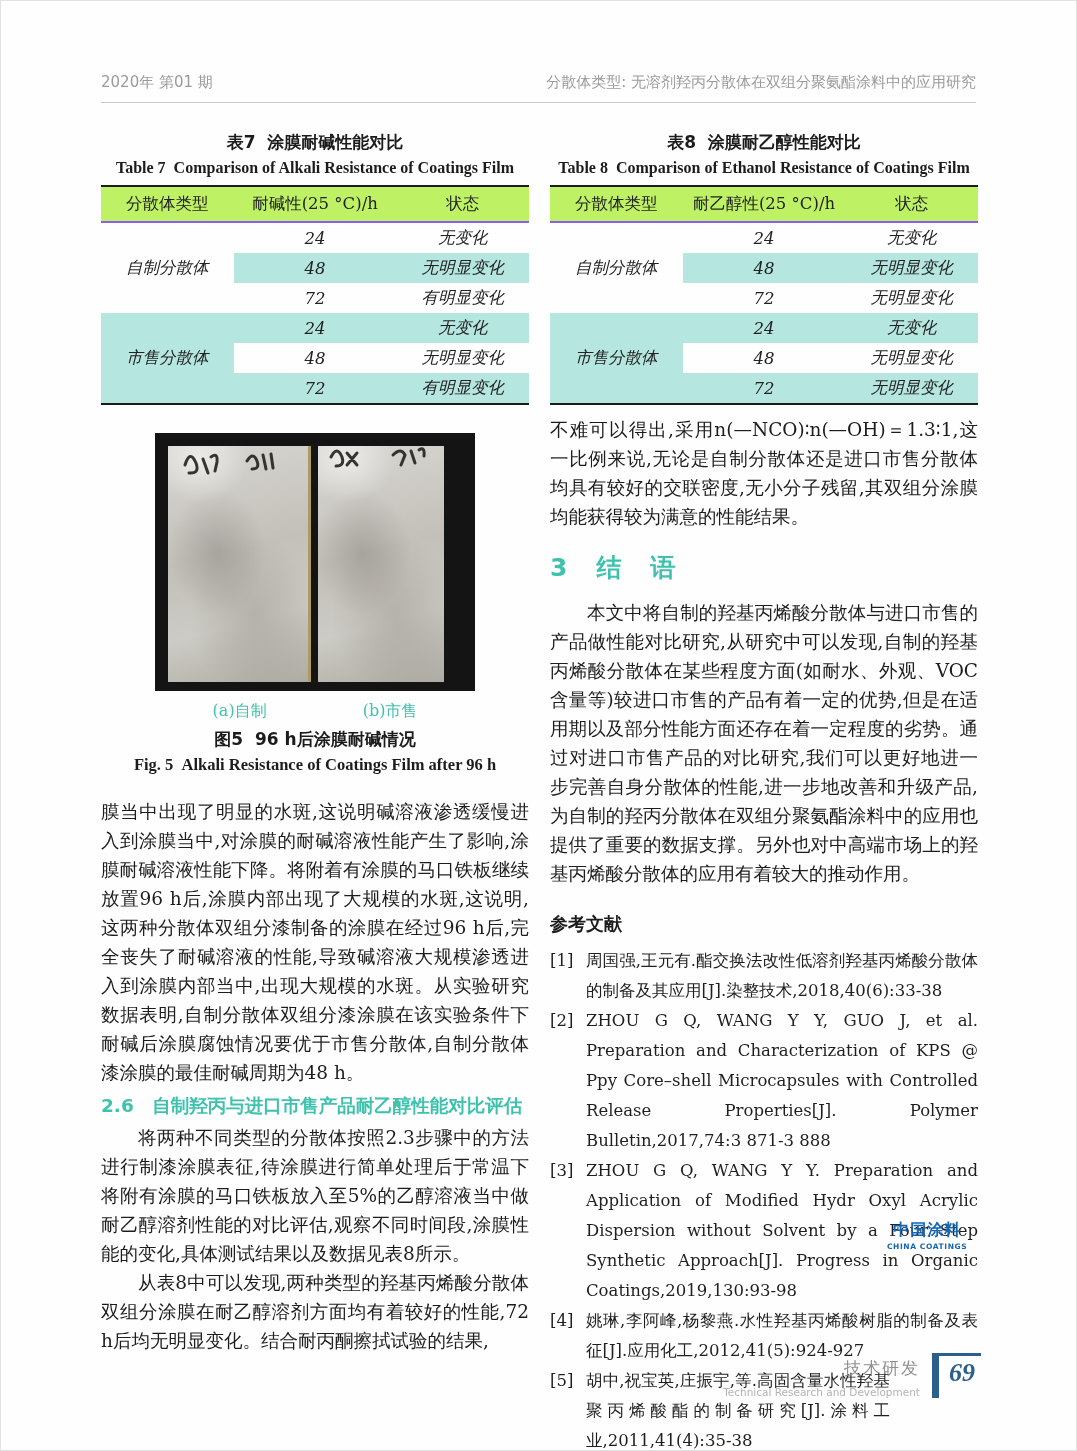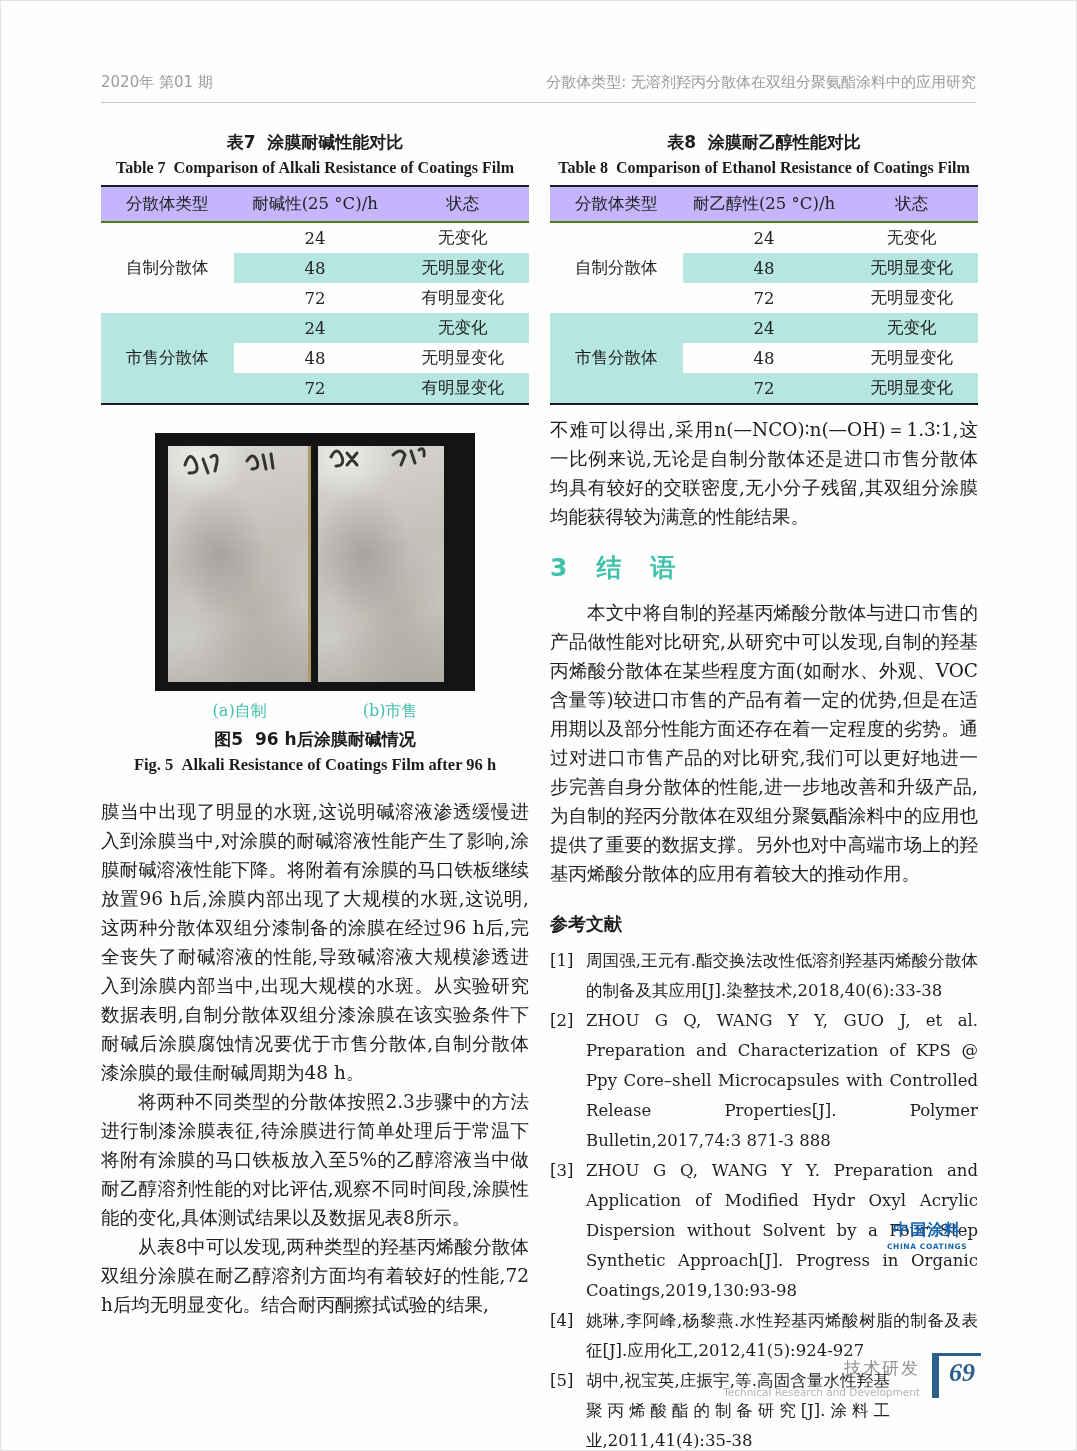--- a/index.html
+++ b/index.html
@@ -16,23 +16,23 @@
   .col{position:absolute;top:126px;width:428px;}
   .col.left{left:100px;} .col.right{left:549px;}
   
   .t-title-zh{font:bold 17px "DejaVu Sans",sans-serif;text-align:center;
        color:#1c1c1c;margin:4px 0 5px;}
   .t-title-en{font:bold 16px "Liberation Serif",serif;text-align:center;
        color:#1c1c1c;margin:0 0 8px;}
   table.dtable{width:100%;border-collapse:collapse;
        border-top:2.5px solid #1b1b1b;border-bottom:2.5px solid #1b1b1b;
        font:16.5px "DejaVu Serif",serif;color:#222;}
-  .dtable th{background:#c4b5fd;font-weight:normal;padding:6px 2px;
-       border-bottom:2px solid #4d7c0f;text-align:center;}
-  .dtable td{text-align:center;padding:4px 2px;height:20px;}
+  .dtable th{background:#bef264;font-weight:normal;padding:6px 2px;
+       border-bottom:2px solid #8b5cf6;text-align:center;}
+  .dtable td{text-align:center;padding:4px 2px;height:20px;font-style:italic;}
   .dtable tr.shade td{background:#b5e6df;}
   .dtable col.c1{width:31%;} .dtable col.c2{width:38%;} .dtable col.c3{width:31%;}
   
   .photo{position:relative;width:320px;height:258px;margin:28px auto 10px;
        background:#141414;overflow:hidden;}
   .plate{position:absolute;top:13px;bottom:9px;
        background:
         radial-gradient(70px 60px at 22% 6%, rgba(255,255,255,.55), transparent 70%),
         radial-gradient(70px 90px at 35% 45%, rgba(110,104,100,.32), transparent 70%),
         radial-gradient(90px 110px at 62% 72%, rgba(120,112,105,.28), transparent 72%),
@@ -145,20 +145,21 @@
       </svg>
     </div>
     <div class="fig-ab">
       <span>(a)自制</span>
       <span>(b)市售</span>
     </div>
     <div class="fig-cap-zh">图5&nbsp;&nbsp;96 h后涂膜耐碱情况</div>
     <div class="fig-cap-en">Fig. 5&nbsp;&nbsp;Alkali Resistance of Coatings Film after 96 h</div>
 
     <p class="para" style="margin-top:22px;">膜当中出现了明显的水斑,这说明碱溶液渗透缓慢进入到涂膜当中,对涂膜的耐碱溶液性能产生了影响,涂膜耐碱溶液性能下降。将附着有涂膜的马口铁板继续放置96 h后,涂膜内部出现了大规模的水斑,这说明,这两种分散体双组分漆制备的涂膜在经过96 h后,完全丧失了耐碱溶液的性能,导致碱溶液大规模渗透进入到涂膜内部当中,出现大规模的水斑。从实验研究数据表明,自制分散体双组分漆涂膜在该实验条件下耐碱后涂膜腐蚀情况要优于市售分散体,自制分散体漆涂膜的最佳耐碱周期为48 h。</p>
+    <div class="h-sub">2.6　自制羟丙与进口市售产品耐乙醇性能对比评估</div>
     <p class="para ind">将两种不同类型的分散体按照2.3步骤中的方法进行制漆涂膜表征,待涂膜进行简单处理后于常温下将附有涂膜的马口铁板放入至5%的乙醇溶液当中做耐乙醇溶剂性能的对比评估,观察不同时间段,涂膜性能的变化,具体测试结果以及数据见表8所示。</p>
     <p class="para ind">从表8中可以发现,两种类型的羟基丙烯酸分散体双组分涂膜在耐乙醇溶剂方面均有着较好的性能,72 h后均无明显变化。结合耐丙酮擦拭试验的结果,</p>
   </div>
 
   <div class="col right">
     <div class="t-title-zh">表8&nbsp;&nbsp;涂膜耐乙醇性能对比</div>
     <div class="t-title-en">Table 8&nbsp;&nbsp;Comparison of Ethanol Resistance of Coatings Film</div>
     <table class="dtable">
       <colgroup>
           <col class="c1">

